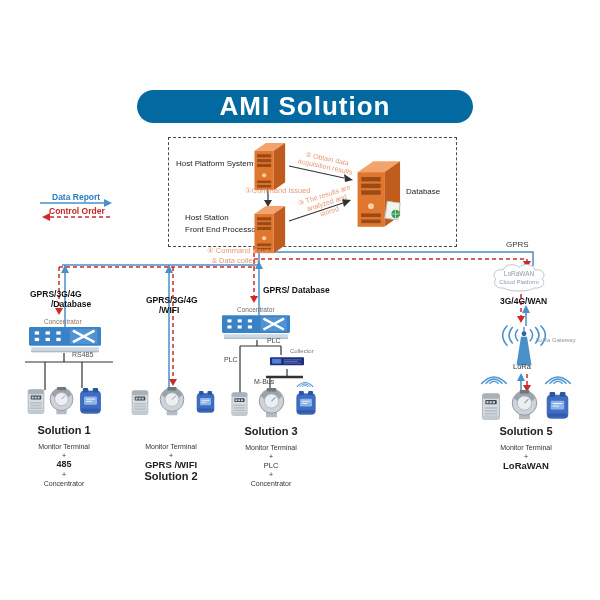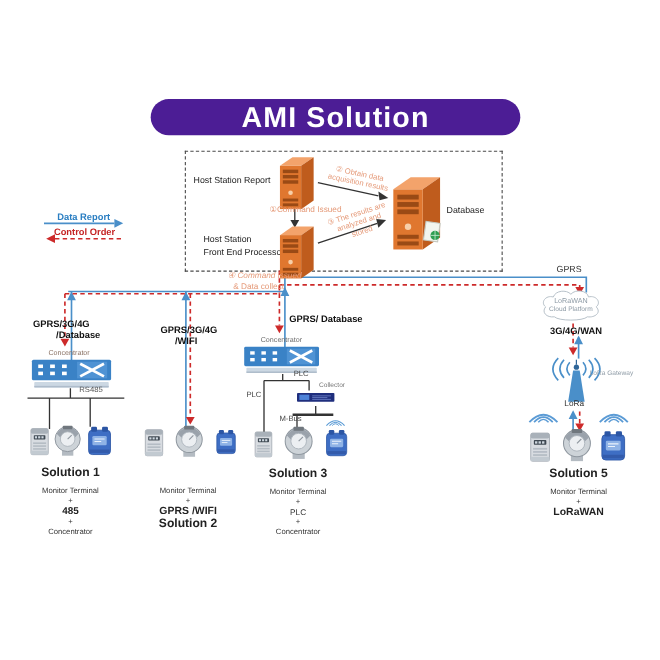--- a/index.html
+++ b/index.html
@@ -6,21 +6,21 @@
   body{width:600px;height:600px;position:relative;background:#ffffff;
        font-family:"Liberation Sans",sans-serif;overflow:hidden;}
   .abs{position:absolute;}
   .lbl{position:absolute;color:#222;white-space:nowrap;}
   .ctr{text-align:center;white-space:normal;}
   .salmon{color:#e59a79;}
   .gray{color:#8d9aa5;}
   .bold{font-weight:bold;}
   .t6{font-size:6px;} .t65{font-size:6.5px;} .t7{font-size:7px;} .t75{font-size:7.5px;}
   .t8{font-size:8px;} .t85{font-size:8.5px;} .t9{font-size:9px;} .t95{font-size:9.5px;} .t11{font-size:11px;}
-  #title-pill{left:137px;top:90px;width:336px;height:33px;background:#4c1d95;border-radius:17px;
+  #title-pill{left:137px;top:90px;width:336px;height:33px;background:#0369a1;border-radius:17px;
       color:#fff;font-weight:bold;font-size:26px;text-align:center;line-height:33px;letter-spacing:1px;}
   #dashed-box{left:168px;top:137px;width:287px;height:108px;border:1.6px dashed #4a4a4a;}
   svg.icon{position:absolute;overflow:visible;}
 </style>
 </head>
 <body>
 
 <svg width="0" height="0" style="position:absolute">
   <defs>
     <g id="sym-server">
@@ -164,42 +164,42 @@
     <polygon points="169,379 177,379 173,386"></polygon>
     <polygon points="517,316 525,316 521,323"></polygon>
     <polygon points="523,385 531,385 527,392"></polygon>
     <polygon points="50,213 50,221 42,217"></polygon>
   </g>
 </svg>
 
 <div class="lbl t85 bold" style="left:52px;top:192px;color:#2a7ec2;">Data Report</div>
 <div class="lbl t85 bold" style="left:49px;top:206px;color:#c42525;">Control Order</div>
 
-<div class="lbl t8" style="left:176px;top:159px;">Host Station Report</div>
+<div class="lbl t8" style="left:176px;top:159px;">Host Platform System</div>
 <svg class="icon" style="left:249px;top:142px" width="39" height="49" viewBox="0 0 40 56">
     <use href="#sym-server"></use>
   </svg>
 <div class="lbl t75 salmon" style="left:245px;top:186px;">①Command Issued</div>
 <div class="lbl t8" style="left:185px;top:213px;">Host Station</div>
 <div class="lbl t8" style="left:185px;top:225px;">Front End Processor</div>
 <svg class="icon" style="left:249px;top:205px" width="39" height="49" viewBox="0 0 40 56">
     <use href="#sym-server"></use>
   </svg>
 <svg class="icon" style="left:350px;top:160px" width="54" height="68" viewBox="0 0 40 56">
     <use href="#sym-server"></use>
   </svg>
 <svg class="icon" style="left:384px;top:201px" width="18" height="20" viewBox="0 0 18 20">
   <rect x="2" y="1" width="13" height="17" fill="#f2f5ee" stroke="#c4c8bf" transform="rotate(8 8 10)"></rect>
   <circle cx="11.5" cy="13" r="4.2" fill="#2f9e52"></circle>
   <path d="M7.3,13 L15.7,13 M11.5,8.8 L11.5,17.2" stroke="#bfe6cc" stroke-width="0.8" fill="none"></path>
 </svg>
 <div class="lbl t8" style="left:406px;top:187px;">Database</div>
 <div class="lbl t7 salmon ctr" style="left:288px;top:155px;width:76px;line-height:1.2;transform:rotate(12deg);">② Obtain data acquisition results</div>
 <div class="lbl t7 salmon ctr" style="left:297px;top:191px;width:60px;line-height:1.2;transform:rotate(-18deg);">③ The results are analyzed and stored</div>
-<div class="lbl t75 salmon" style="left:207px;top:246px;font-style:italic;">④ Command issued</div>
+<div class="lbl t75 salmon" style="left:207px;top:246px;">④ Command issued</div>
 <div class="lbl t75 salmon" style="left:212px;top:256px;">&amp; Data collect</div>
 
 <div class="lbl t8" style="left:506px;top:240px;color:#333;">GPRS</div>
 <div class="lbl t85 bold" style="left:263px;top:285px;color:#111;font-weight:600;">GPRS/ Database</div>
 
 <svg class="icon" style="left:489px;top:262px" width="60" height="32" viewBox="0 0 120 64">
     <use href="#sym-cloud"></use>
   </svg>
 <div class="lbl t65 gray ctr" style="left:489px;top:270px;width:60px;">LoRaWAN</div>
 <div class="lbl t6 gray ctr" style="left:489px;top:279px;width:60px;">Cloud Platform</div>

